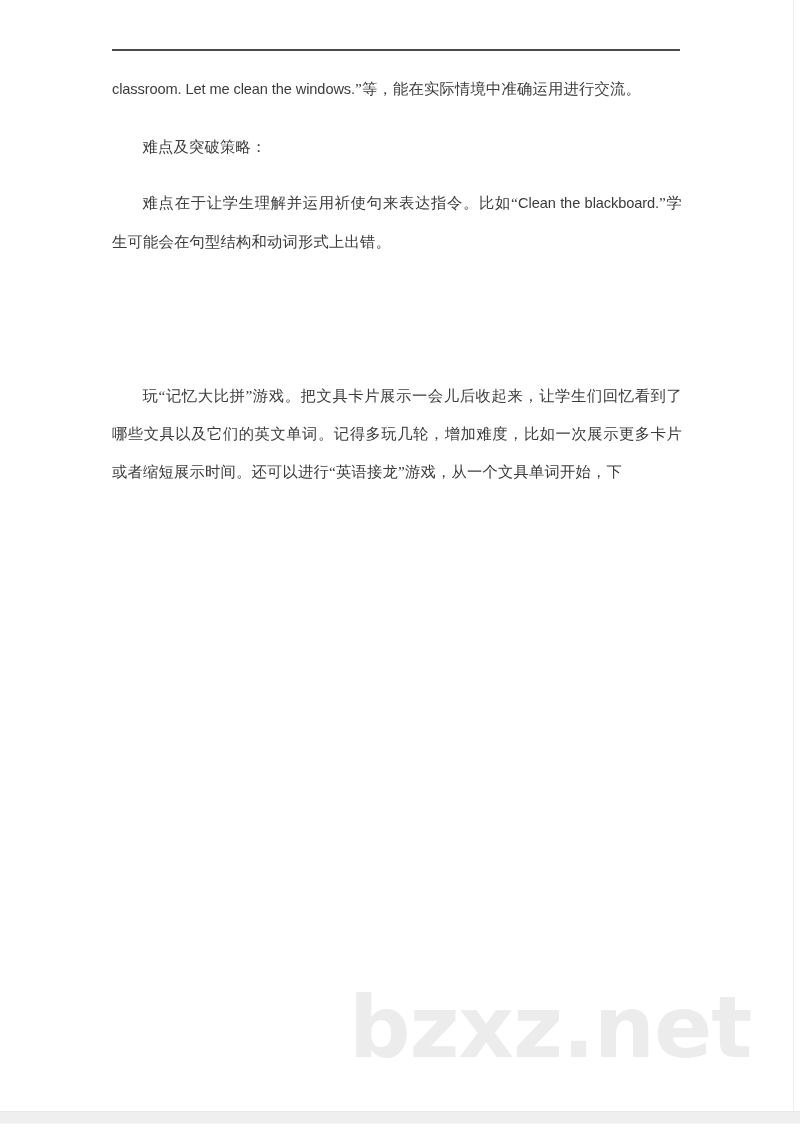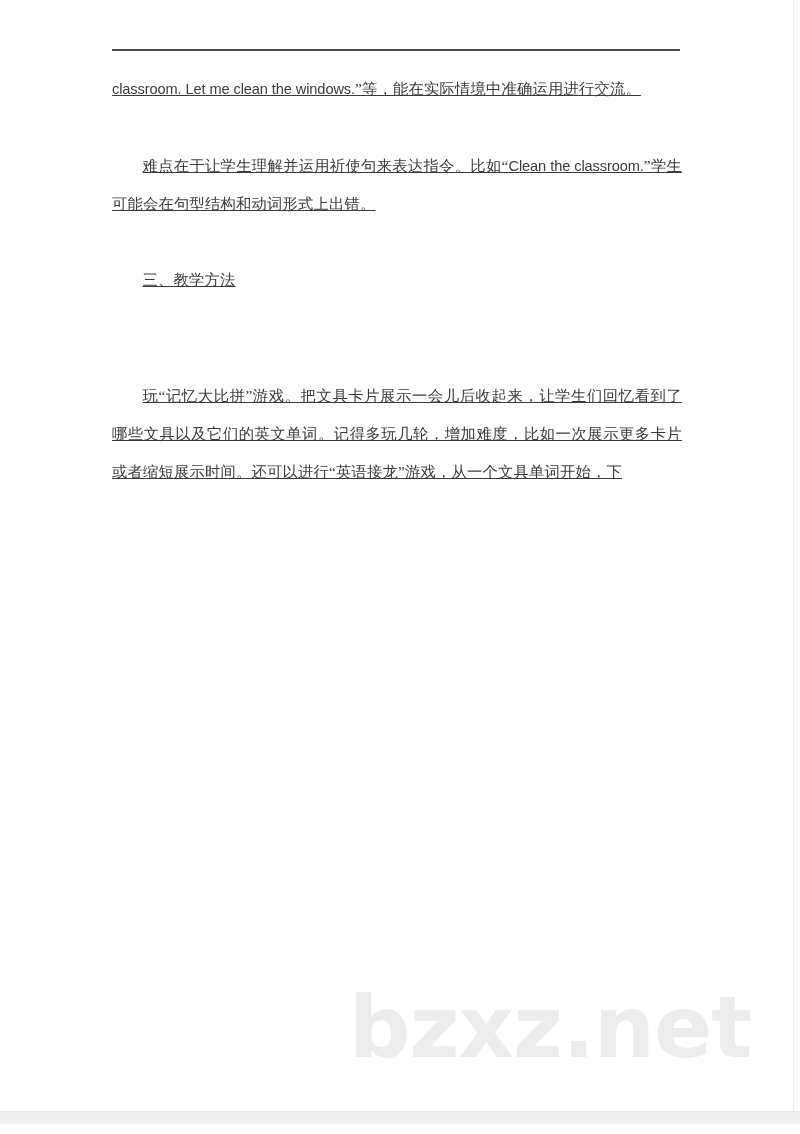--- a/index.html
+++ b/index.html
@@ -67,21 +67,20 @@
 
   .para {
     margin: 0 0 0 0;
     color: #3b3b3b;
     font-size: 15.3px;
     line-height: 37.6px;
     text-align: justify;
     text-justify: inter-ideograph;
     letter-spacing: 0.2px;
     font-family: "Liberation Serif", "DejaVu Serif", serif;
-    text-decoration: underline;
   }
   
   .para.cont {
     text-indent: 0;
   }
   .para.indent {
     text-indent: 2em;
   }
   .gap-sm { height: 19px; }
   .gap-md { height: 22px; }
@@ -114,31 +113,31 @@
 <div id="page-sheet">
 
   <div class="header-rule"></div>
 
   <div id="doc-body">
 
     <p class="para cont"><span><span class="latin">classroom. Let me clean the windows.</span>”等，能在实际情境中准确运用进行交流。</span></p>
 
     <div class="gap-sm"></div>
 
+    <p class="para indent"><span>难点及突破策略：</span></p>
 
     <div class="gap-sm"></div>
 
-    <p class="para indent">难点在于让学生理解并运用祈使句来表达指令。比如“<span class="latin">Clean the classroom.</span>”学生可能会在句型结构和动词形式上出错。</p>
+    <p class="para indent">难点在于让学生理解并运用祈使句来表达指令。比如“<span class="latin">Clean the blackboard.</span>”学生可能会在句型结构和动词形式上出错。</p>
 
     <div class="gap-sm"></div>
 
 
     <div class="gap-sm"></div>
 
-    <p class="para indent"><span>三、教学方法</span></p>
 
     <div class="gap-sm"></div>
 
 
     <div class="gap-sm"></div>
 
 
     <div class="gap-md"></div>
 
 

